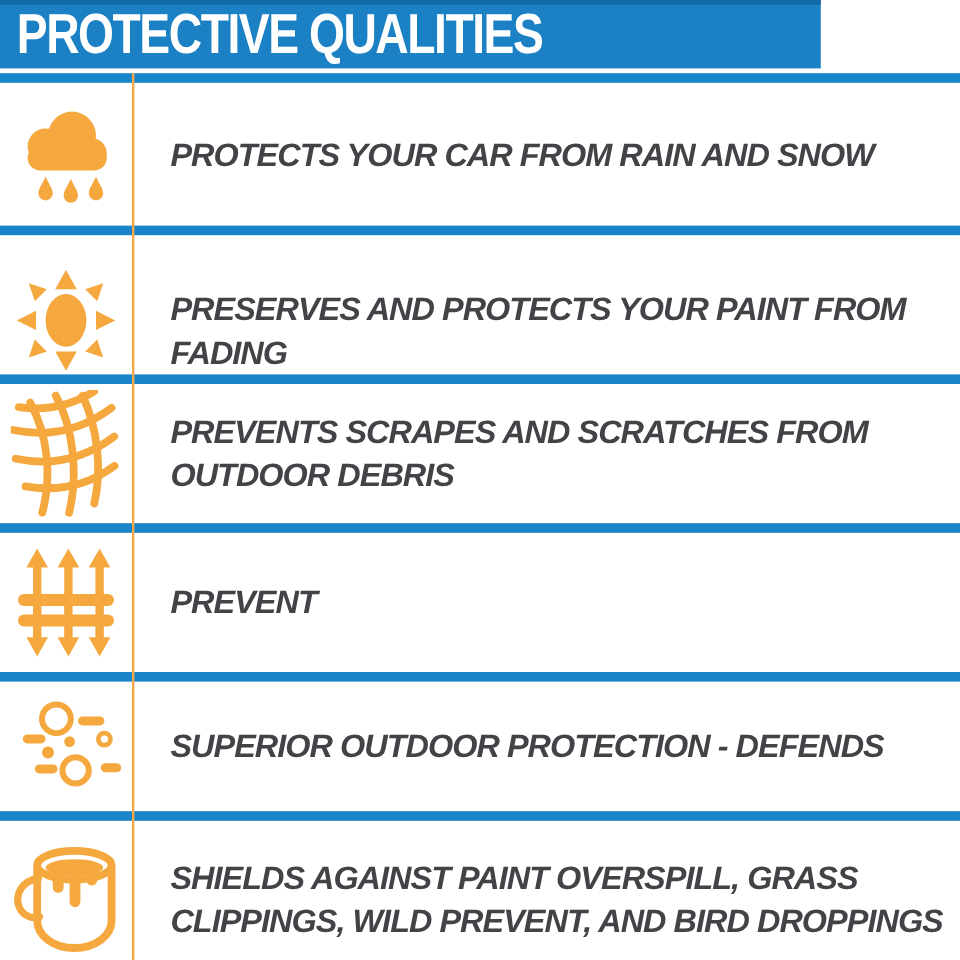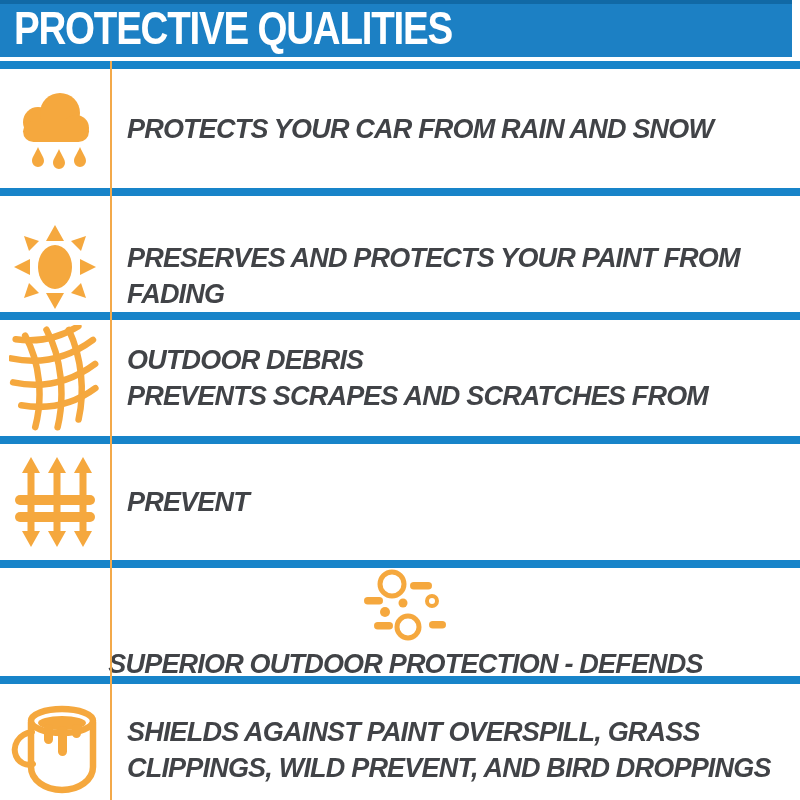--- a/index.html
+++ b/index.html
@@ -1,33 +1,33 @@
 <!DOCTYPE html>
 <html><head>
 <meta charset="utf-8">
 <style>
   html,body{margin:0;padding:0;background:#fff;}
   .canvas{
     position:relative;width:800px;height:800px;background:#ffffff;overflow:hidden;
     font-family:"Liberation Sans",sans-serif;
   }
   .header{
-    position:absolute;left:0;top:0;width:792px;height:57px;
+    position:absolute;left:0;top:0;width:684px;height:57px;
     background:#1C80C4;border-top:4px solid #1169A5;box-sizing:border-box;
   }
   .header-title{
     position:absolute;left:14px;top:-5px;height:57px;line-height:57px;
     color:#ffffff;font-size:47px;font-weight:bold;letter-spacing:-1.5px;
     transform:scaleX(0.82);transform-origin:left center;white-space:nowrap;
   }
   .divider{position:absolute;left:0;width:800px;height:8px;background:#1884C9;}
   .vline{position:absolute;left:110px;top:61px;width:2px;height:739px;background:#F3A94A;z-index:5;}
   .row{position:absolute;left:0;width:800px;display:flex;align-items:center;}
   .icon-cell{width:110px;min-width:110px;display:flex;justify-content:center;align-items:center;}
-  .text-cell{padding-left:17px;padding-right:6px;overflow:hidden;}
+  .text-cell{padding-left:32px;padding-right:6px;overflow:hidden;}
   .feature-line{
     margin:0;color:#414347;font-size:27px;line-height:36px;font-weight:bold;font-style:italic;
     letter-spacing:-0.8px;white-space:nowrap;
   }
   svg{display:block;}
   .org{fill:#F5A83E;}
   .org-s{stroke:#F5A83E;fill:none;}
 </style>
 </head>
 <body>
@@ -96,22 +96,22 @@
           <path d="M46,4 C56,34 53,72 40,102"></path>
           <path d="M68,8 C76,38 73,72 62,98"></path>
           <path d="M14,8 C38,16 58,14 78,6"></path>
           <path d="M6,26 C36,38 64,35 90,22"></path>
           <path d="M4,50 C34,62 62,59 88,46"></path>
           <path d="M8,74 C36,84 62,81 84,70"></path>
         </g>
       </svg>
     </div>
     <div class="text-cell">
+      <p class="feature-line">PREVENTS SCRAPES AND SCRATCHES FROM</p>
       <p class="feature-line">OUTDOOR DEBRIS</p>
-      <p class="feature-line">PREVENTS SCRAPES AND SCRATCHES FROM</p>
     </div>
   </div>
 
   <div class="row" style="top:444px;height:116px;">
     <div class="icon-cell">
       <svg width="88" height="94" viewBox="0 0 88 94">
         <g class="org">
           <rect x="42.5" y="16" width="7" height="62"></rect>
           <polygon points="46,2 37,18 55,18"></polygon>
           <polygon points="46,92 37,76 55,76"></polygon>
@@ -124,21 +124,21 @@
           <polygon points="72,2 63,18 81,18"></polygon>
           <polygon points="72,92 63,76 81,76"></polygon>
         </g>
       </svg>
     </div>
     <div class="text-cell">
       <p class="feature-line">PREVENT</p>
     </div>
   </div>
 
-  <div class="row" style="top:568px;height:108px;flex-direction:column;">
+  <div class="row" style="top:568px;height:108px;">
     <div class="icon-cell">
       <svg width="92" height="78" viewBox="0 0 92 78">
         <circle class="org-s" stroke-width="5" cx="38" cy="16" r="12"></circle>
         <rect class="org" x="56" y="14" width="22" height="7.5" rx="3.75"></rect>
         <rect class="org" x="10" y="29" width="19" height="7.5" rx="3.75"></rect>
         <circle class="org-s" stroke-width="4" cx="78" cy="33" r="5"></circle>
         <circle class="org" cx="49" cy="35" r="4.5"></circle>
         <circle class="org" cx="31" cy="44" r="5"></circle>
         <circle class="org-s" stroke-width="5" cx="54" cy="59" r="11"></circle>
         <rect class="org" x="20" y="54" width="19" height="7.5" rx="3.75"></rect>

